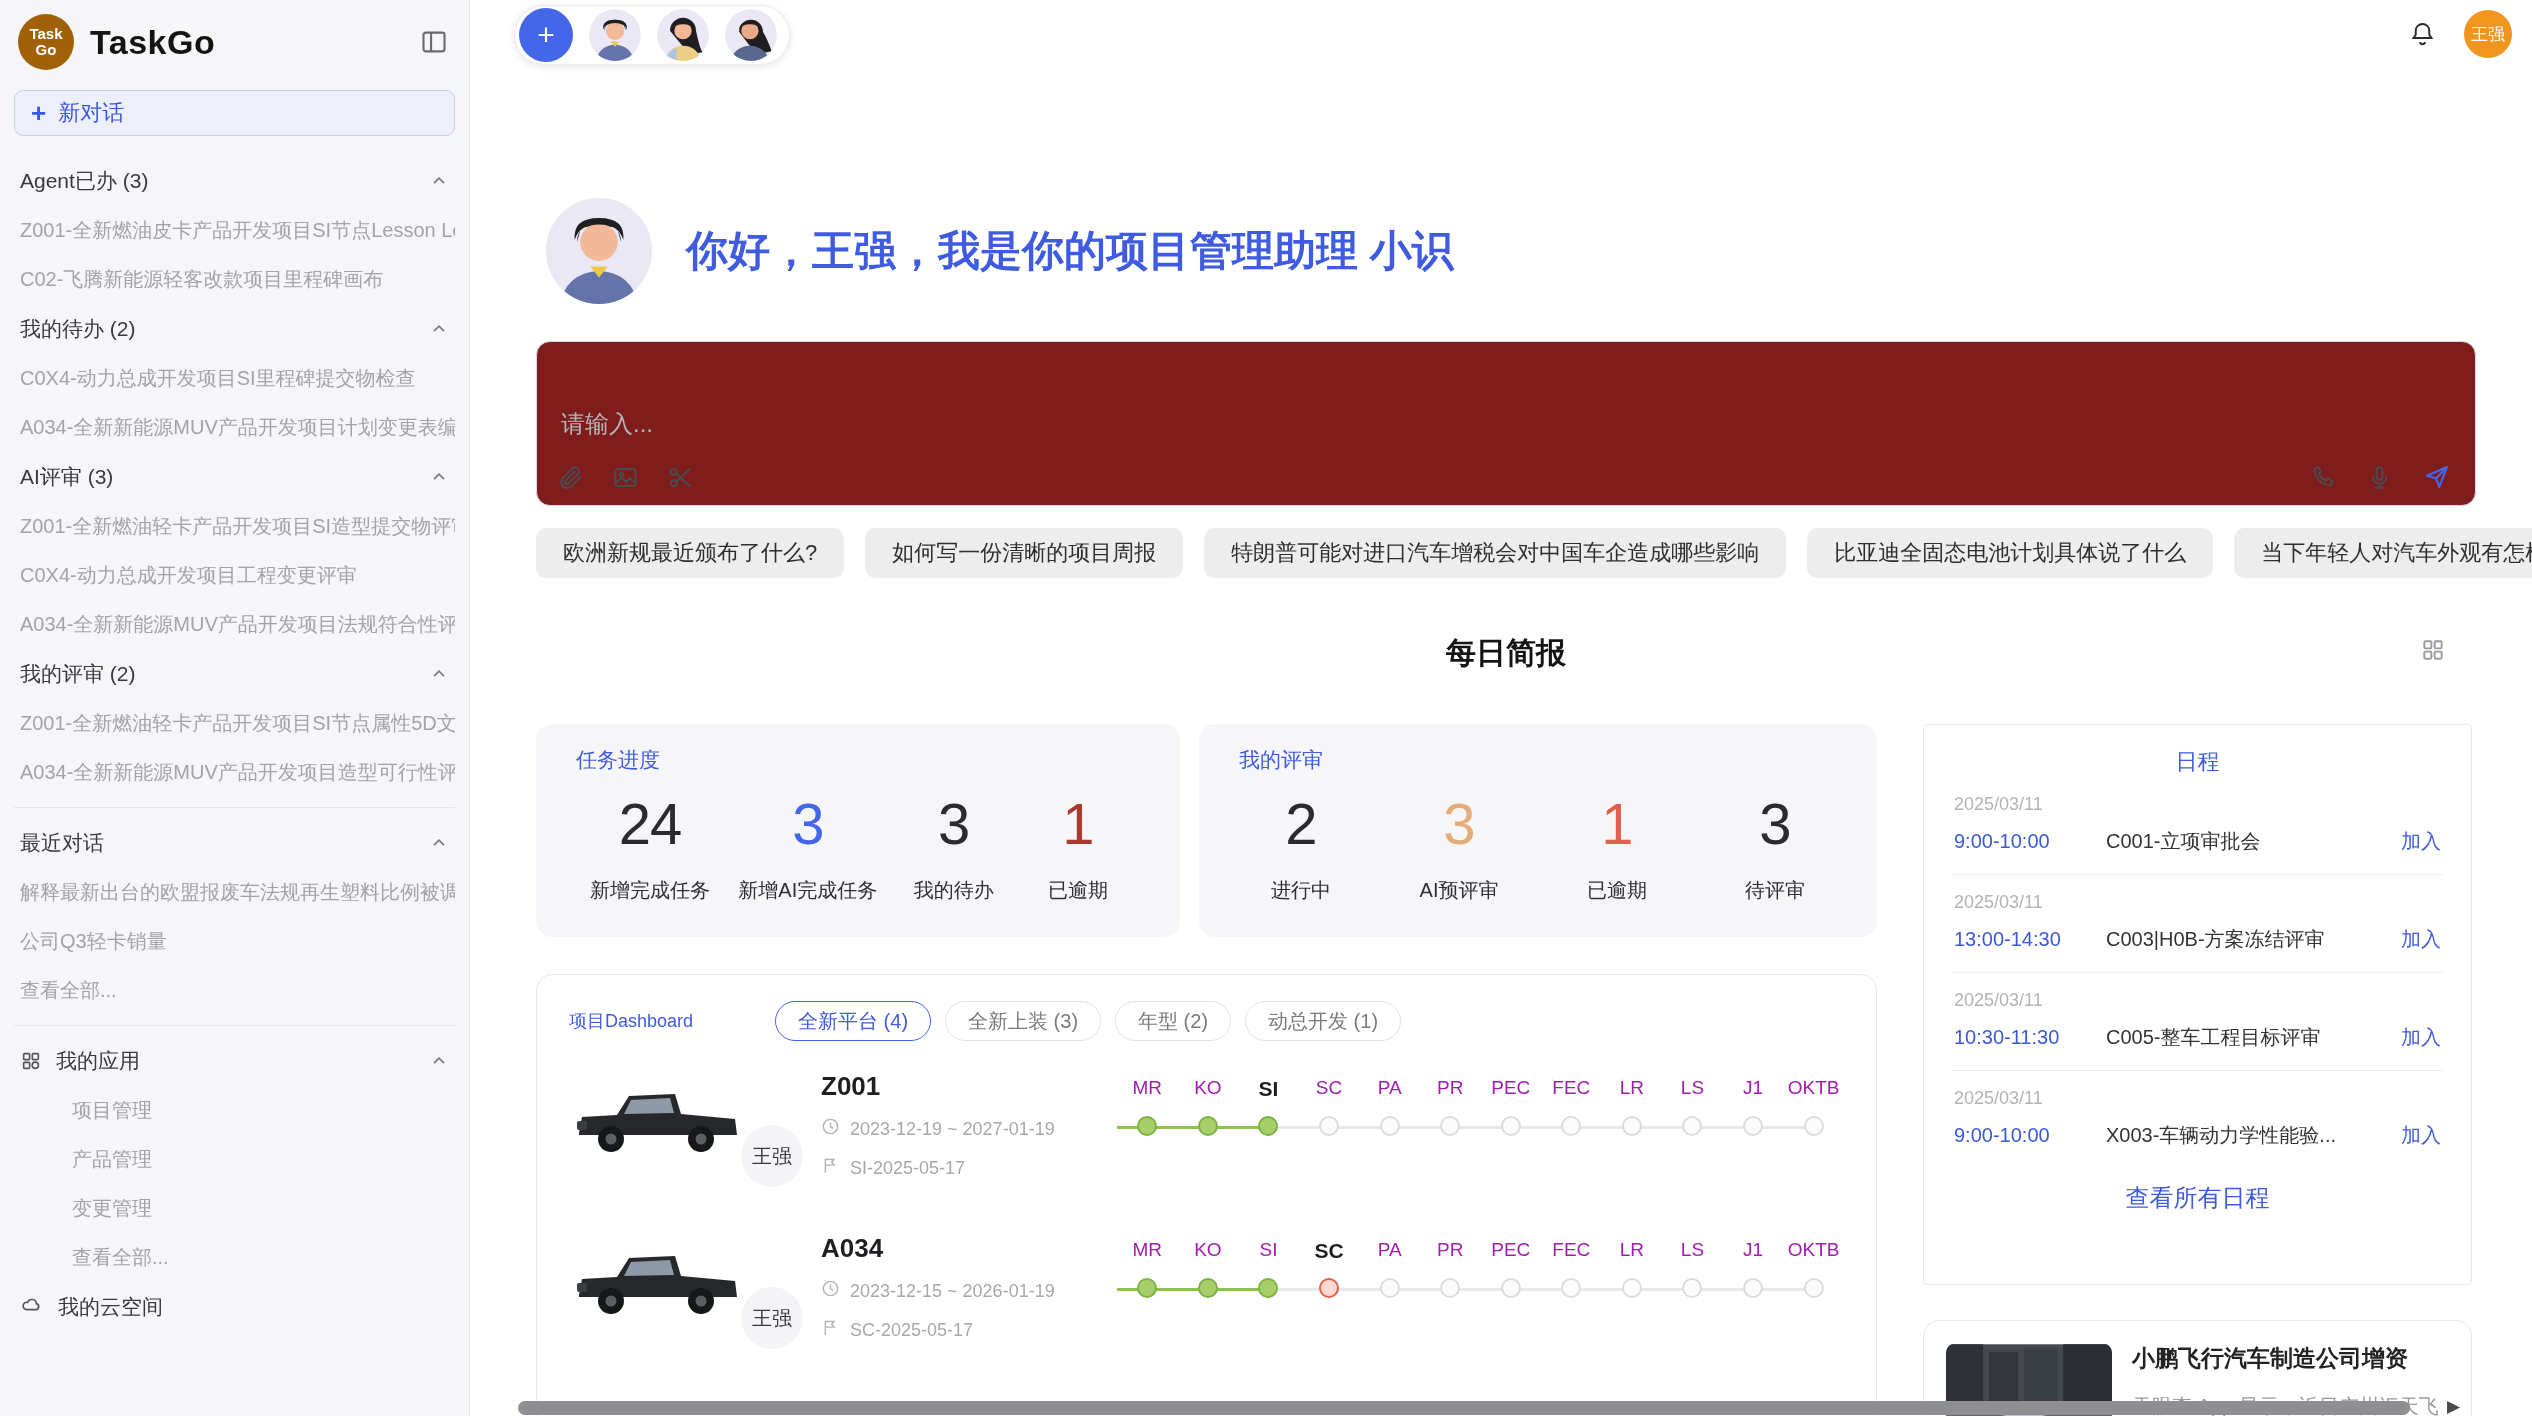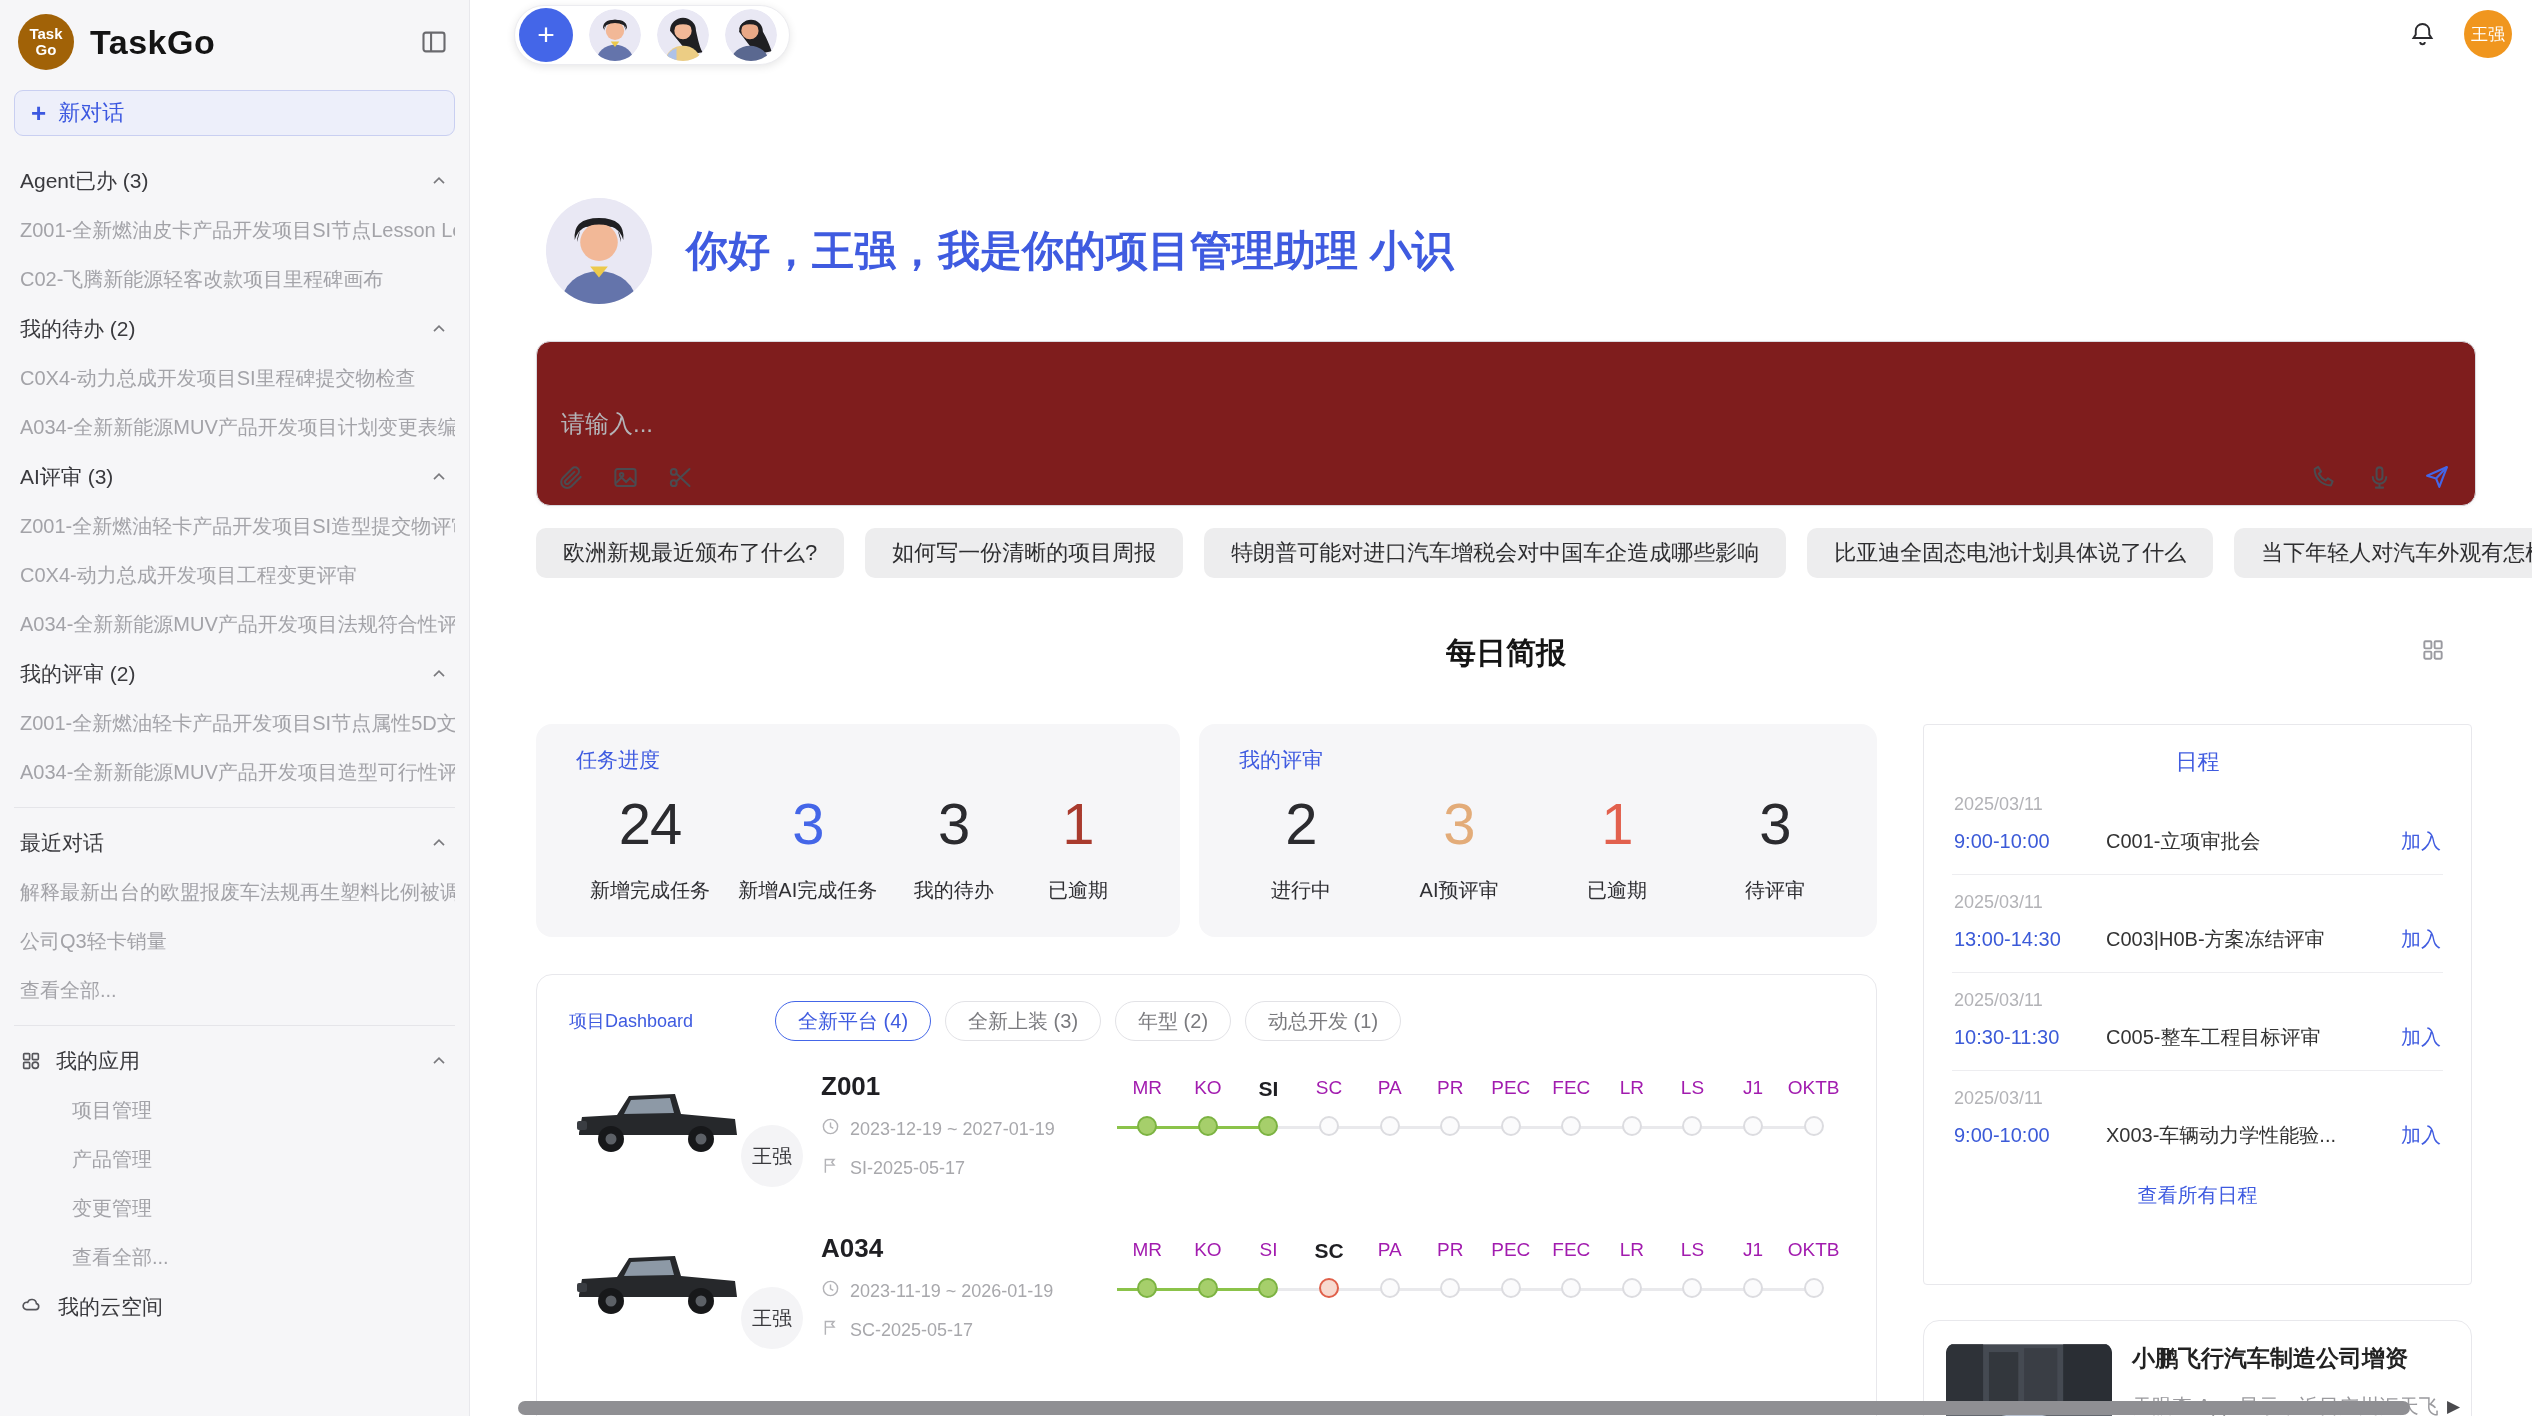--- a/index.html
+++ b/index.html
@@ -107,21 +107,21 @@
   .sched-card { position:absolute; left:1453px; top:724px; width:549px; height:561px; background:#fff;
                 border:1px solid #e8e8ec; border-radius:4px; padding:22px 28px 0; }
   .sched-title { text-align:center; font-size:22px; color:#3f5be0; }
   .event { padding:17px 2px 19px; border-bottom:1px solid #ededf0; }
   .event:last-of-type { border-bottom:none; }
   .ev-date { font-size:18px; color:#b3b3b7; }
   .ev-row { display:flex; align-items:center; margin-top:13px; }
   .ev-time { width:152px; font-size:20px; color:#3b5ad8; }
   .ev-name { flex:1; font-size:20px; color:#333; white-space:nowrap; overflow:hidden; }
   .ev-join { font-size:20px; color:#3f5be0; cursor:pointer; }
-  .sched-all { text-align:center; font-size:20px; color:#3f5be0; padding:14px 0; cursor:pointer; }
+  .sched-all { text-align:center; font-size:24px; color:#3f5be0; padding:14px 0; cursor:pointer; }
 
   .news-card { position:absolute; left:1453px; top:1320px; width:549px; height:210px; background:#fff;
                border:1px solid #e8e8ec; border-radius:16px; padding:22px; display:flex; gap:20px; }
   .news-img { width:166px; height:110px; border-radius:10px; overflow:hidden; flex:0 0 auto; }
   .news-title { font-size:23px; font-weight:bold; color:#222; }
   .news-snippet { font-size:20px; color:#9a9a9e; margin-top:18px; line-height:28px; }
 
   .hscroll-thumb { position:absolute; left:48px; right:122px; bottom:1px; height:14px; border-radius:7px;
                    background:#8f8f93; cursor:pointer; }
   .hscroll-arrow { position:absolute; right:72px; bottom:-1px; font-size:17px; color:#4a4a4e; cursor:pointer; }
@@ -566,21 +566,21 @@
               </svg>
               <div class="owner-badge">王强</div>
             </div>
             <div class="proj-info">
               <div class="proj-code">A034</div>
               <div class="proj-meta">
                 <span><svg width="19" height="19" viewBox="0 0 24 24" fill="none" stroke="#b3b3b7" stroke-width="1.8">
                     <circle cx="12" cy="12" r="9"></circle>
                     <path d="M12 7 v5.5 l3.5 2"></path>
                   </svg></span>
-                <span>2023-11-19 ~ 2026-01-19</span>
+                <span>2023-12-15 ~ 2026-01-19</span>
               </div>
               <div class="proj-meta">
                 <span><svg width="19" height="19" viewBox="0 0 24 24" fill="none" stroke="#b3b3b7" stroke-width="1.8">
                     <path d="M5.5 21 V3.5 M5.5 4.5 h11 l-3 3.5 3 3.5 h-11"></path>
                   </svg></span>
                 <span>SC-2025-05-17</span>
               </div>
             </div>
             <div class="proj-track">
               <div class="ms-col">

